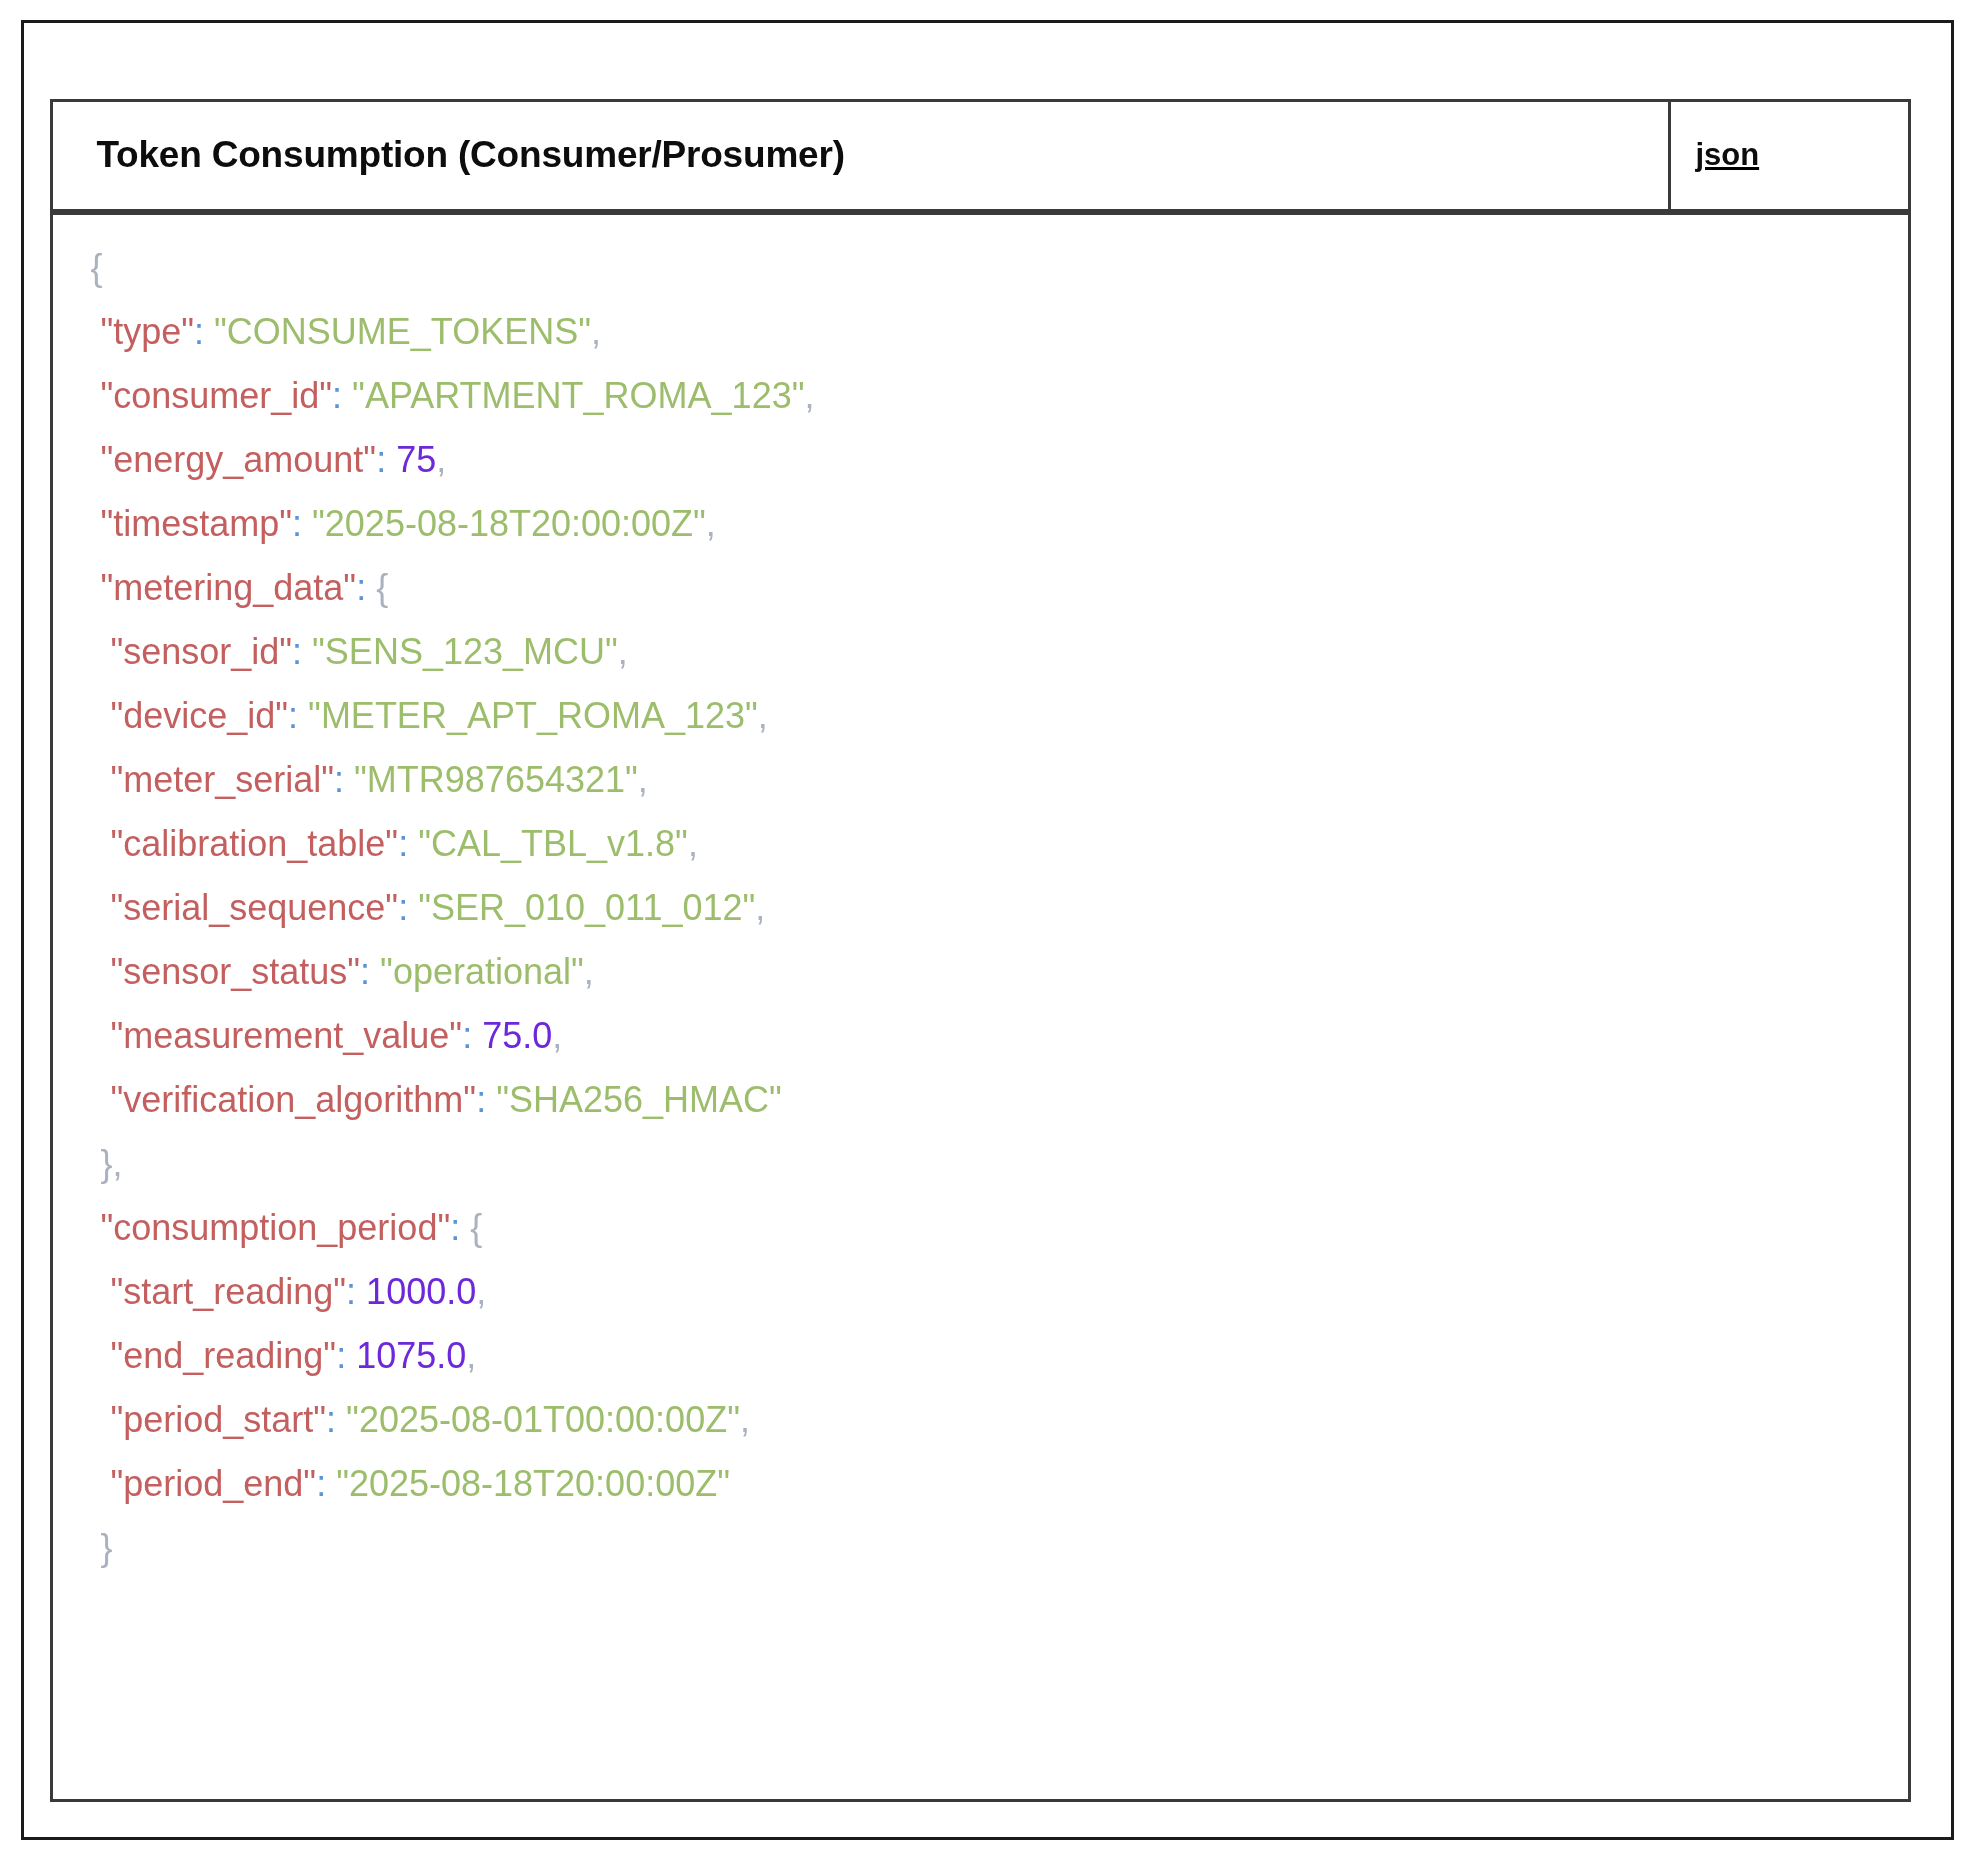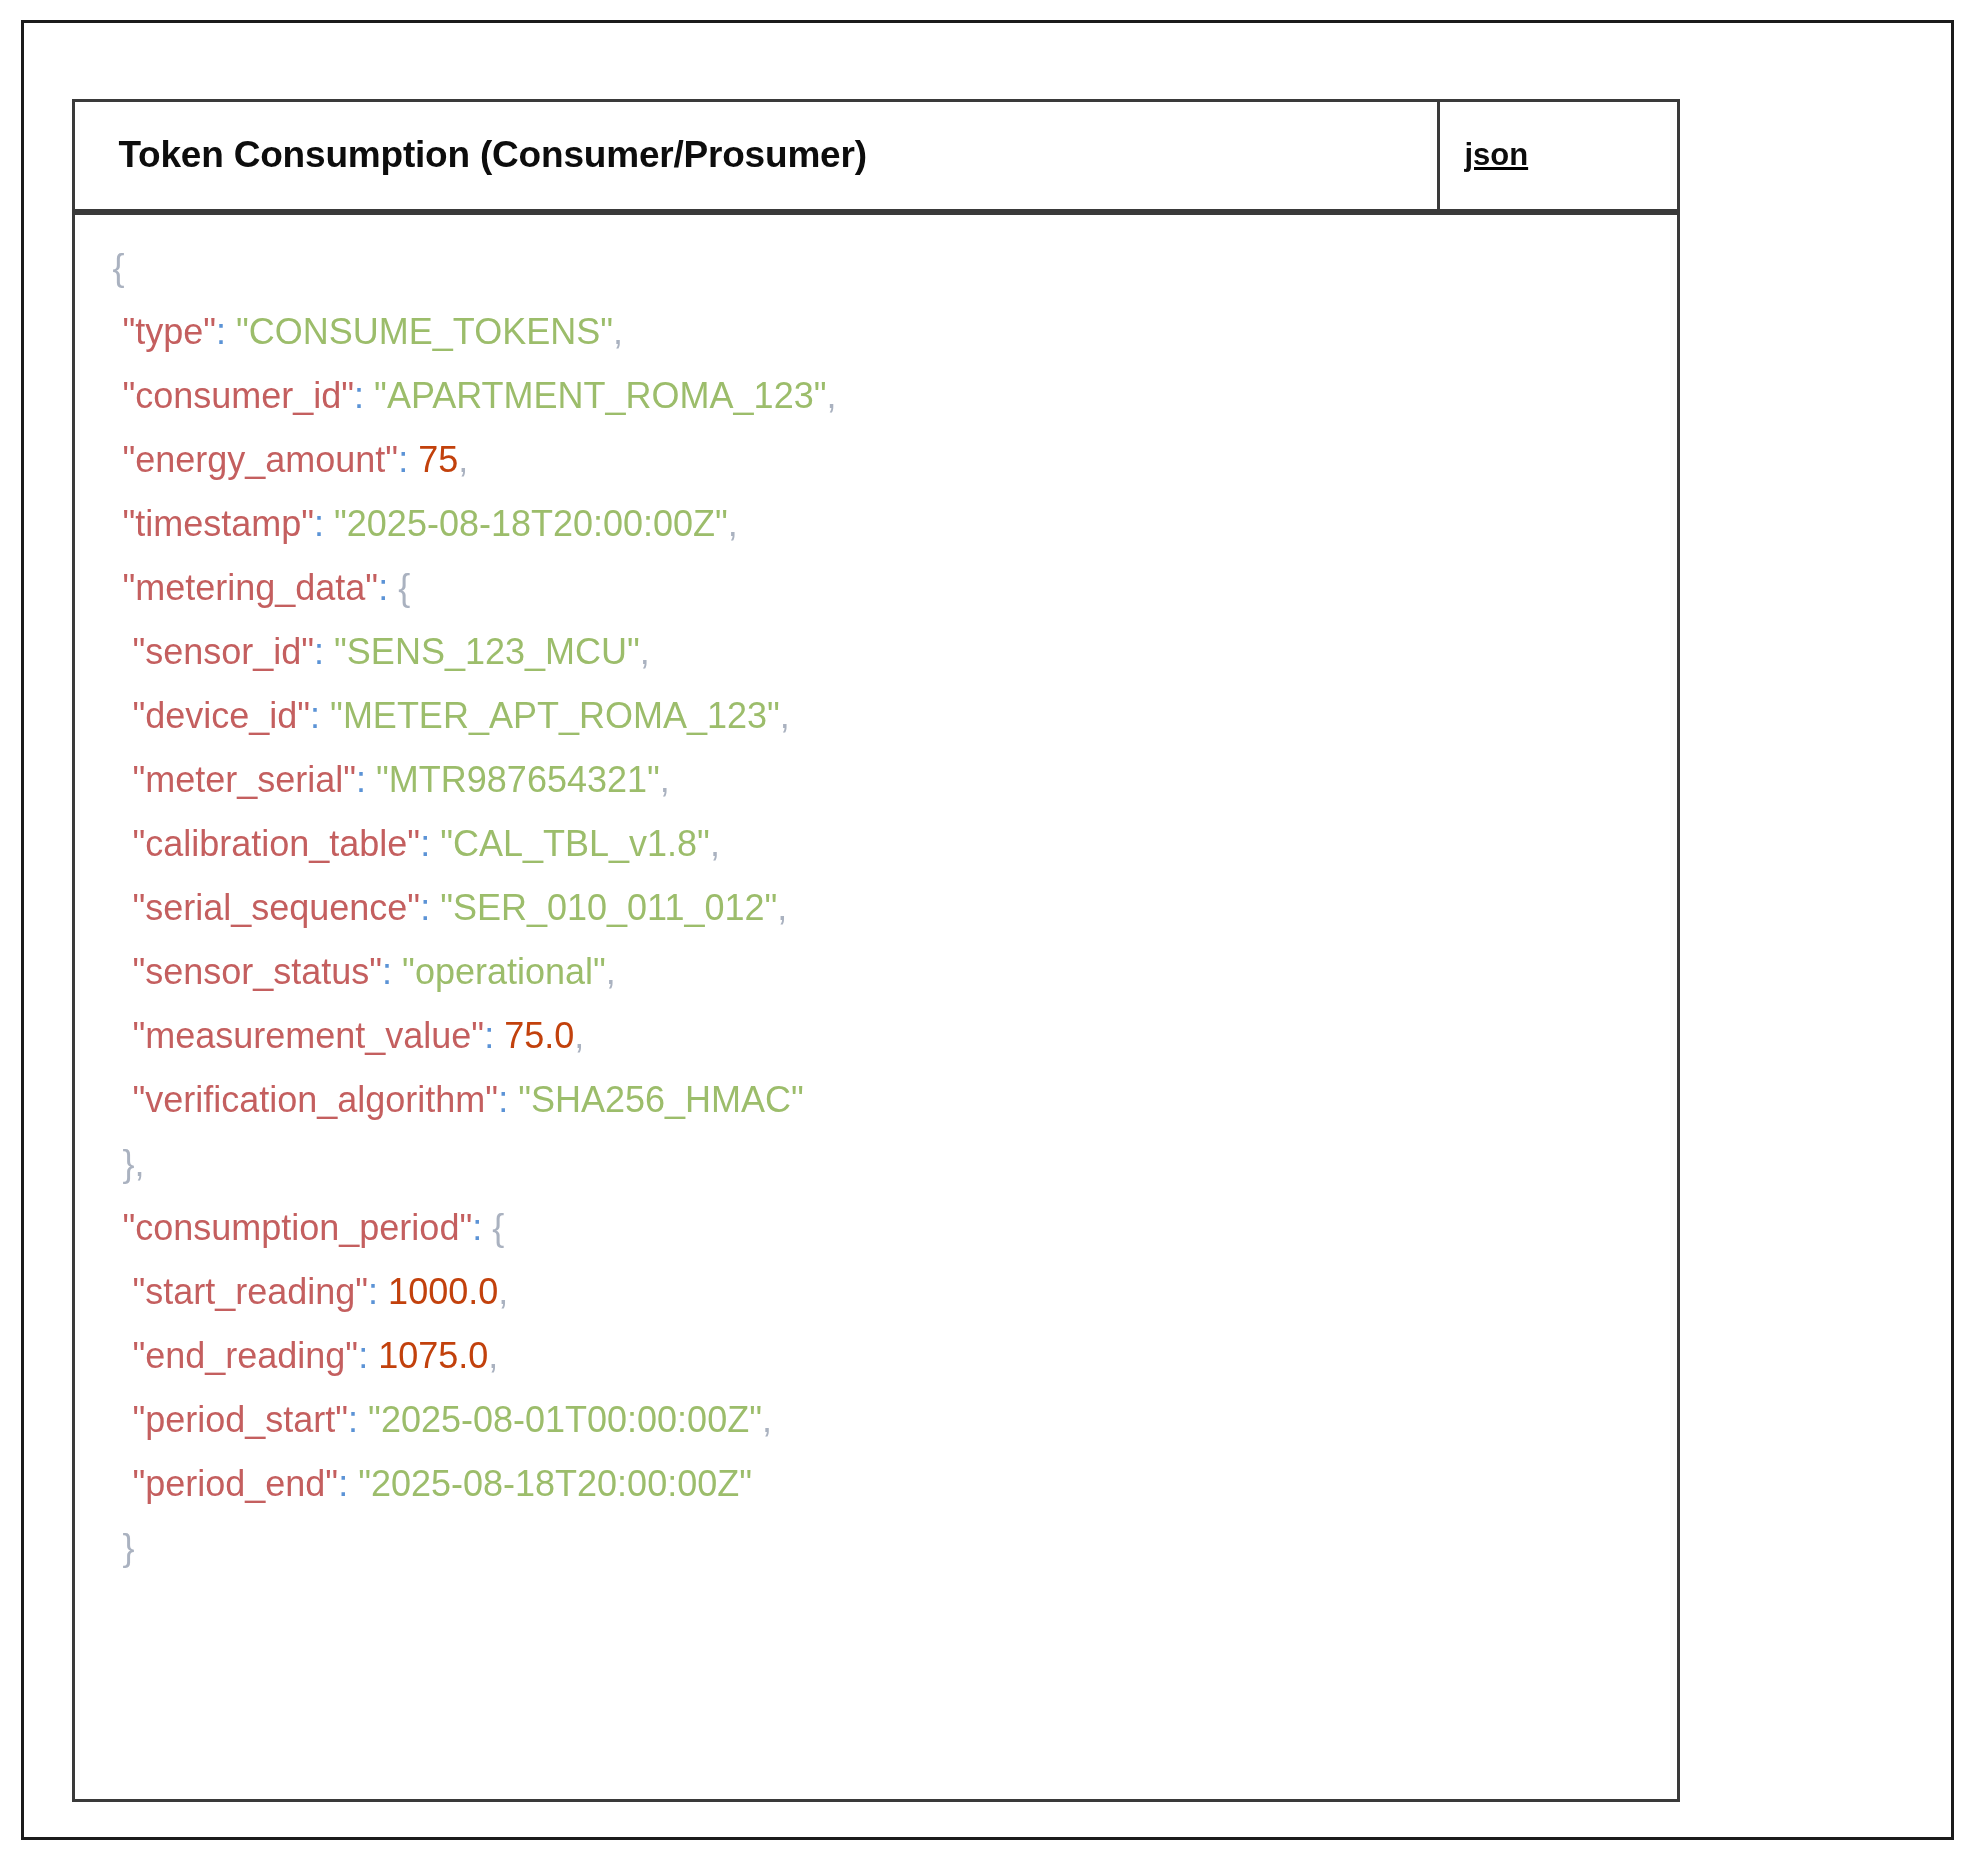--- a/index.html
+++ b/index.html
@@ -22,23 +22,23 @@
     width: 1933px;
     height: 1820px;
     border: 3.6px solid #1b1b1b;
     box-sizing: border-box;
     background: #ffffff;
   }
 
   
   .code-card {
     position: absolute;
-    left: 48px;
+    left: 26px;
     top: 76px;
-    width: 1608px;
+    width: 1861px;
     height: 1703px;
     box-sizing: border-box;
     background: #ffffff;
   }
 
   
   .card-header {
     display: flex;
     height: 113px;
     border: 3px solid #3a3a3a;
@@ -98,21 +98,21 @@
   .code-line {
     white-space: pre;
     height: 64px;
   }
 
   
   .tok-punct   { color: #aab2c0; }
   .tok-key     { color: #c45f5f; }
   .tok-colon   { color: #5b93d6; }
   .tok-string  { color: #9cbd6b; }
-  .tok-number  { color: #c2410c; }
+  .tok-number  { color: #6d28d9; }
 </style>
 </head>
 <body>
 
 <div class="page-frame">
 
   <div class="code-card">
 
     <div class="card-header">
       <div class="card-header-title-cell">

